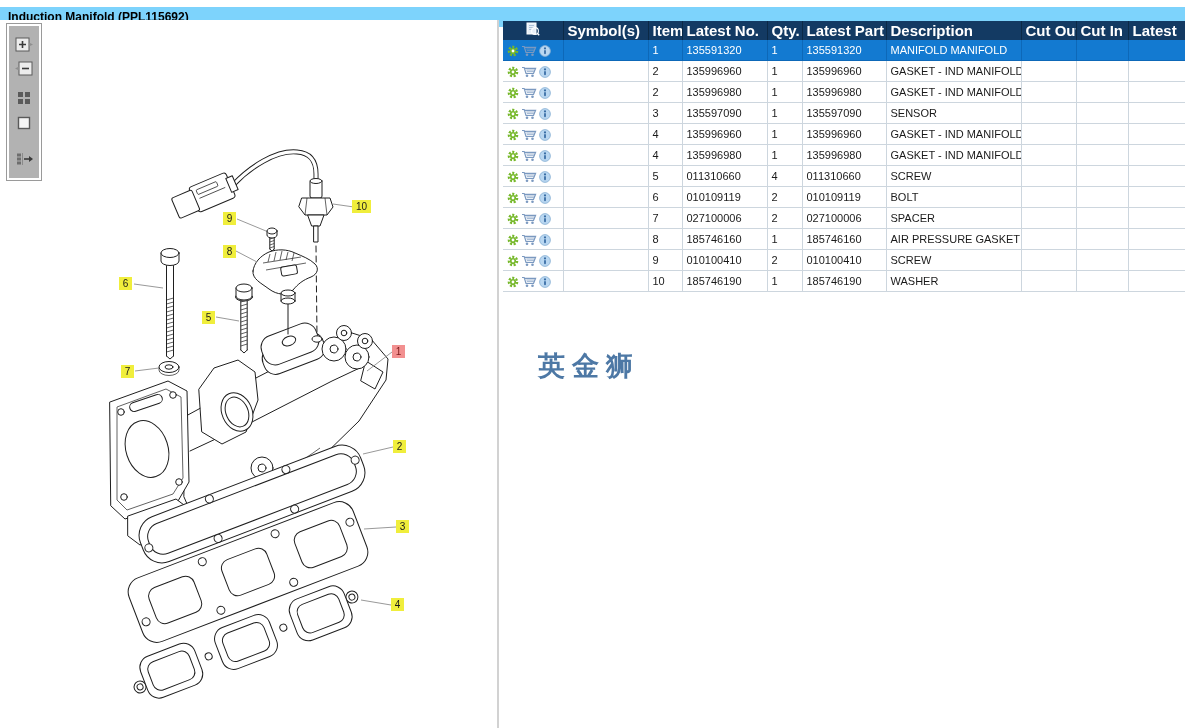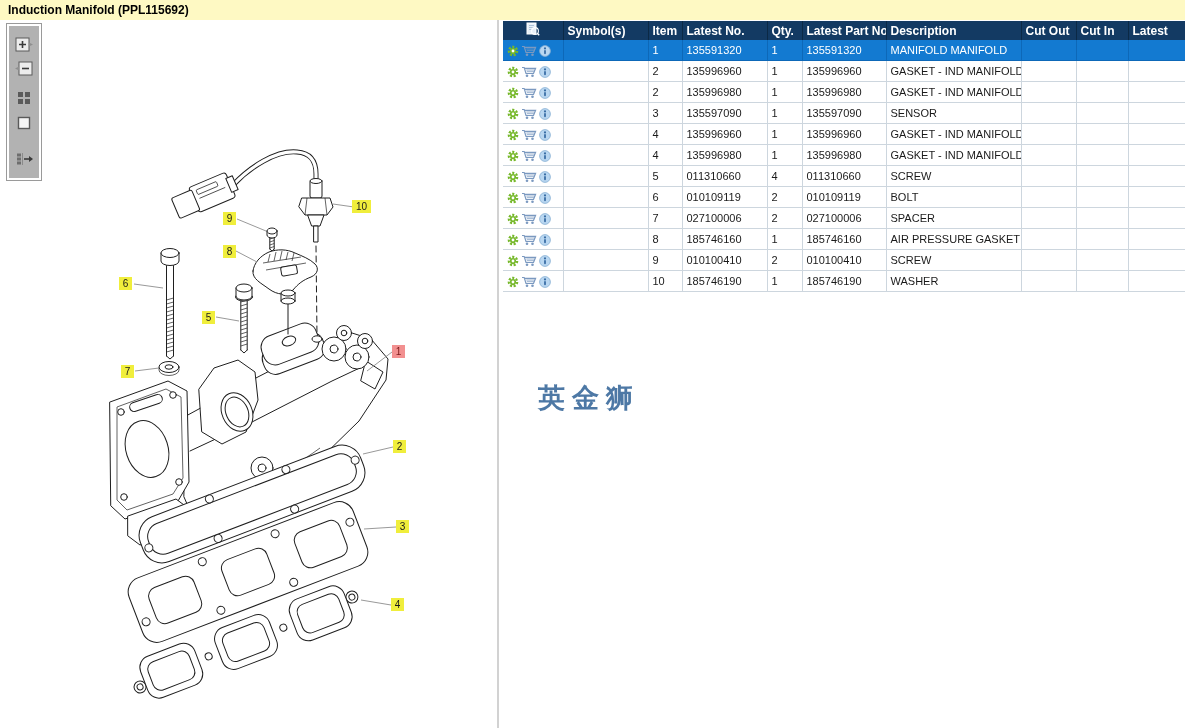--- a/index.html
+++ b/index.html
@@ -1,52 +1,52 @@
 <!DOCTYPE html>
 <html><head>
 <meta charset="utf-8">
 <style>
   html,body{margin:0;padding:0;background:#fff;}
   .app{position:relative;width:1185px;height:728px;overflow:hidden;
        font-family:"Liberation Sans",sans-serif;background:#fff;}
 
   
-  .titlebar{position:absolute;left:0;top:0;width:1185px;height:20px;
-            background:#fef9c3;display:flex;align-items:center;}
+  .titlebar{position:absolute;left:0;top:7px;width:1185px;height:20px;
+            background:#7dd3fc;display:flex;align-items:center;}
   .titlebar span{font-size:12px;font-weight:bold;color:#000;padding-left:8px;}
 
   
   .diagram-panel{position:absolute;left:0;top:20px;width:497px;height:708px;background:#fff;}
   .divider{position:absolute;left:497px;top:20px;width:2px;height:708px;background:#d2d2d2;}
 
   
   .tb-outer{position:absolute;left:6px;top:3px;border:1px solid #9a9a9a;background:#fff;padding:2px;}
   .tb-inner{background:#b2b2b2;width:30px;height:152px;display:flex;flex-direction:column;align-items:center;padding-top:7px;box-sizing:border-box;}
   .tb-btn{width:22px;height:22px;display:flex;align-items:center;justify-content:center;cursor:pointer;}
   .tb-btn svg{display:block;}
   .mt4{margin-top:2px;}.mt12{margin-top:8px;}.mt6{margin-top:3px;}
   .tb-bottom{margin-top:auto;margin-bottom:8px;}
 
   
   .parts-table{position:absolute;left:503px;top:21px;border-collapse:collapse;table-layout:fixed;width:682px;font-size:11px;color:#1a1a1a;}
-  .parts-table th{background:#133a63;color:#fff;font-weight:bold;font-size:12px;text-align:left;
+  .parts-table th{background:#133a63;color:#fff;font-weight:bold;font-size:15px;text-align:left;
                   height:19px;padding:0 4px;border-right:1px solid #0b2946;white-space:nowrap;overflow:hidden;}
   .parts-table td{height:20px;padding:0 4px;border-right:1px solid #cdd6de;border-bottom:1px solid #cdd6de;
                   white-space:nowrap;overflow:hidden;background:#fff;}
   .parts-table tr.selected td{background:#137ad1;color:#fff;border-right-color:#0d68b8;border-bottom-color:#0d68b8;}
   .c-icons{text-align:left;}
   .c-icons svg{vertical-align:middle;margin-right:2px;cursor:pointer;}
   th.c-prev{text-align:center;}
   col.w-icons{width:60px;}col.w-symbol{width:85px;}col.w-item{width:34px;}col.w-parts{width:85px;}
   col.w-qty{width:35px;}col.w-latest{width:84px;}col.w-desc{width:135px;}col.w-cutout{width:55px;}
   col.w-cutin{width:52px;}col.w-comment{width:57px;}
 
   
   .watermark{position:absolute;left:538px;top:348px;font-size:27px;font-weight:bold;
-             letter-spacing:7px;color:#4d78a5;margin-top:32px;}
+             letter-spacing:7px;color:#4d78a5;}
 
   
   .dsvg{position:absolute;left:0;top:0;}
   .ln{stroke:#1f1f1f;stroke-width:1;fill:#fff;stroke-linejoin:round;stroke-linecap:round;}
   .lnf{stroke:#1f1f1f;stroke-width:1;fill:none;stroke-linejoin:round;stroke-linecap:round;}
   .thin{stroke:#1f1f1f;stroke-width:0.7;fill:none;}
   .leader{stroke:#8d8d8d;stroke-width:0.9;fill:none;}
   .callout rect{fill:#f0ee3c;}
   .callout text{font-family:"Liberation Sans",sans-serif;font-size:10px;fill:#1a1a1a;text-anchor:middle;}
   .callout.sel rect{fill:#f29090;}

